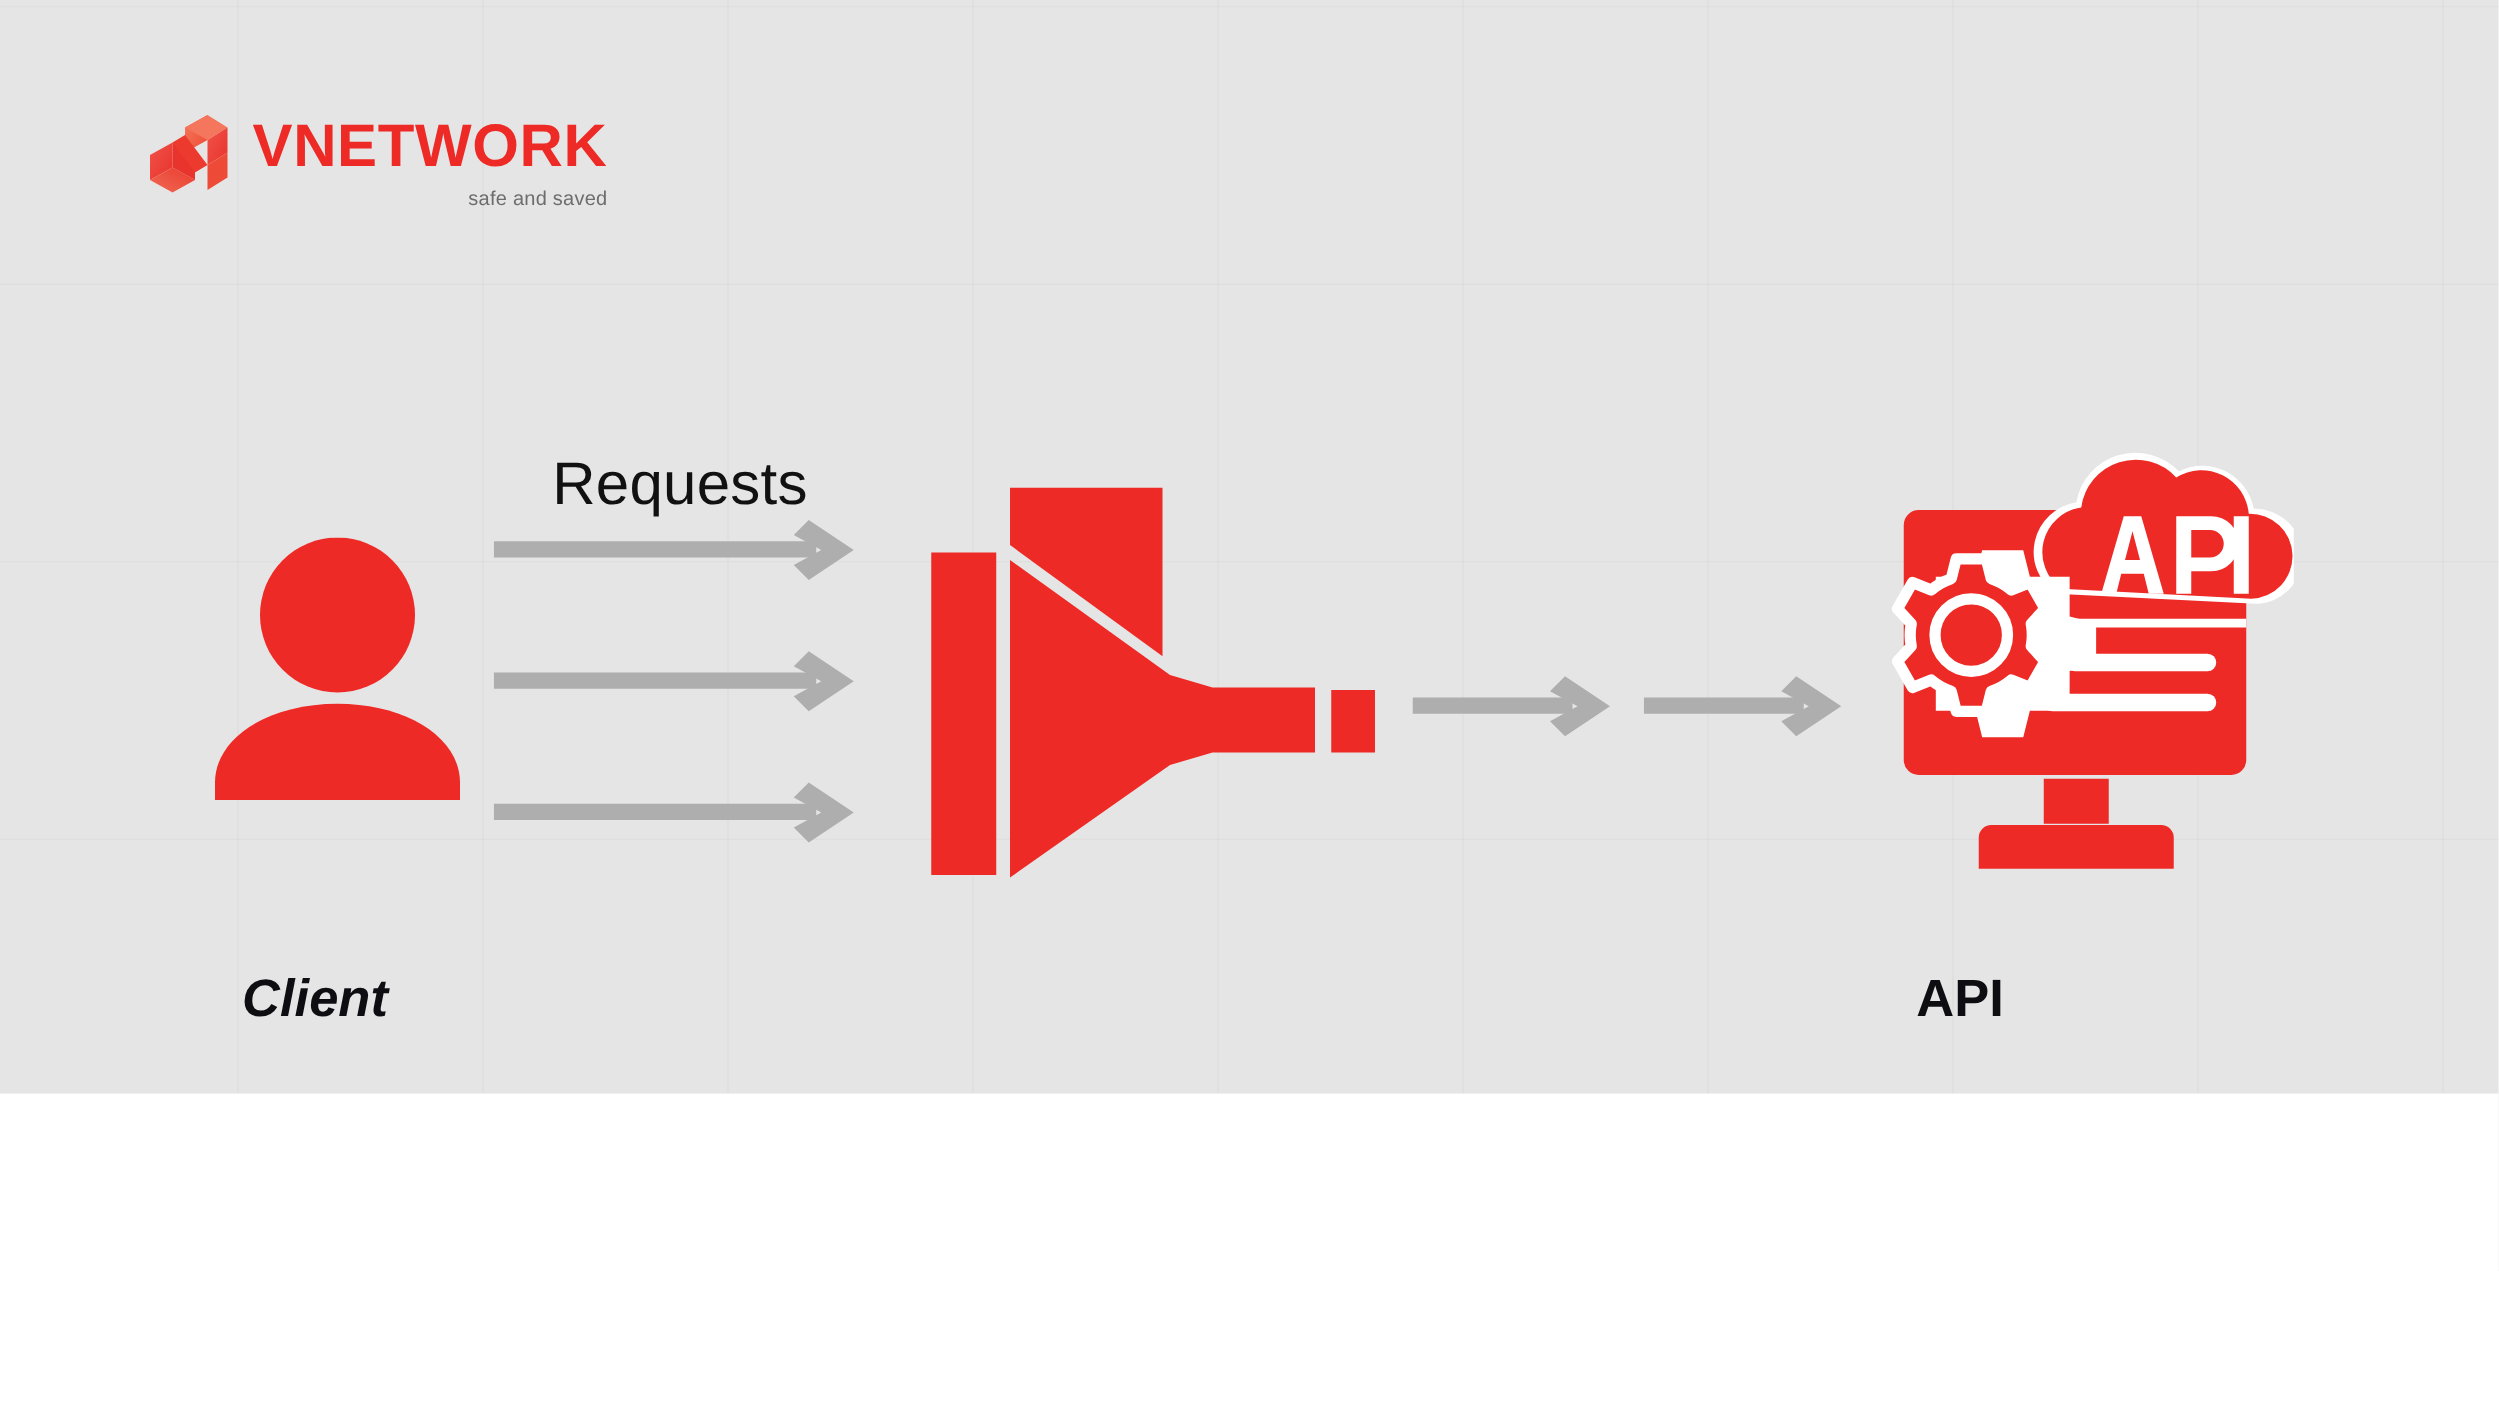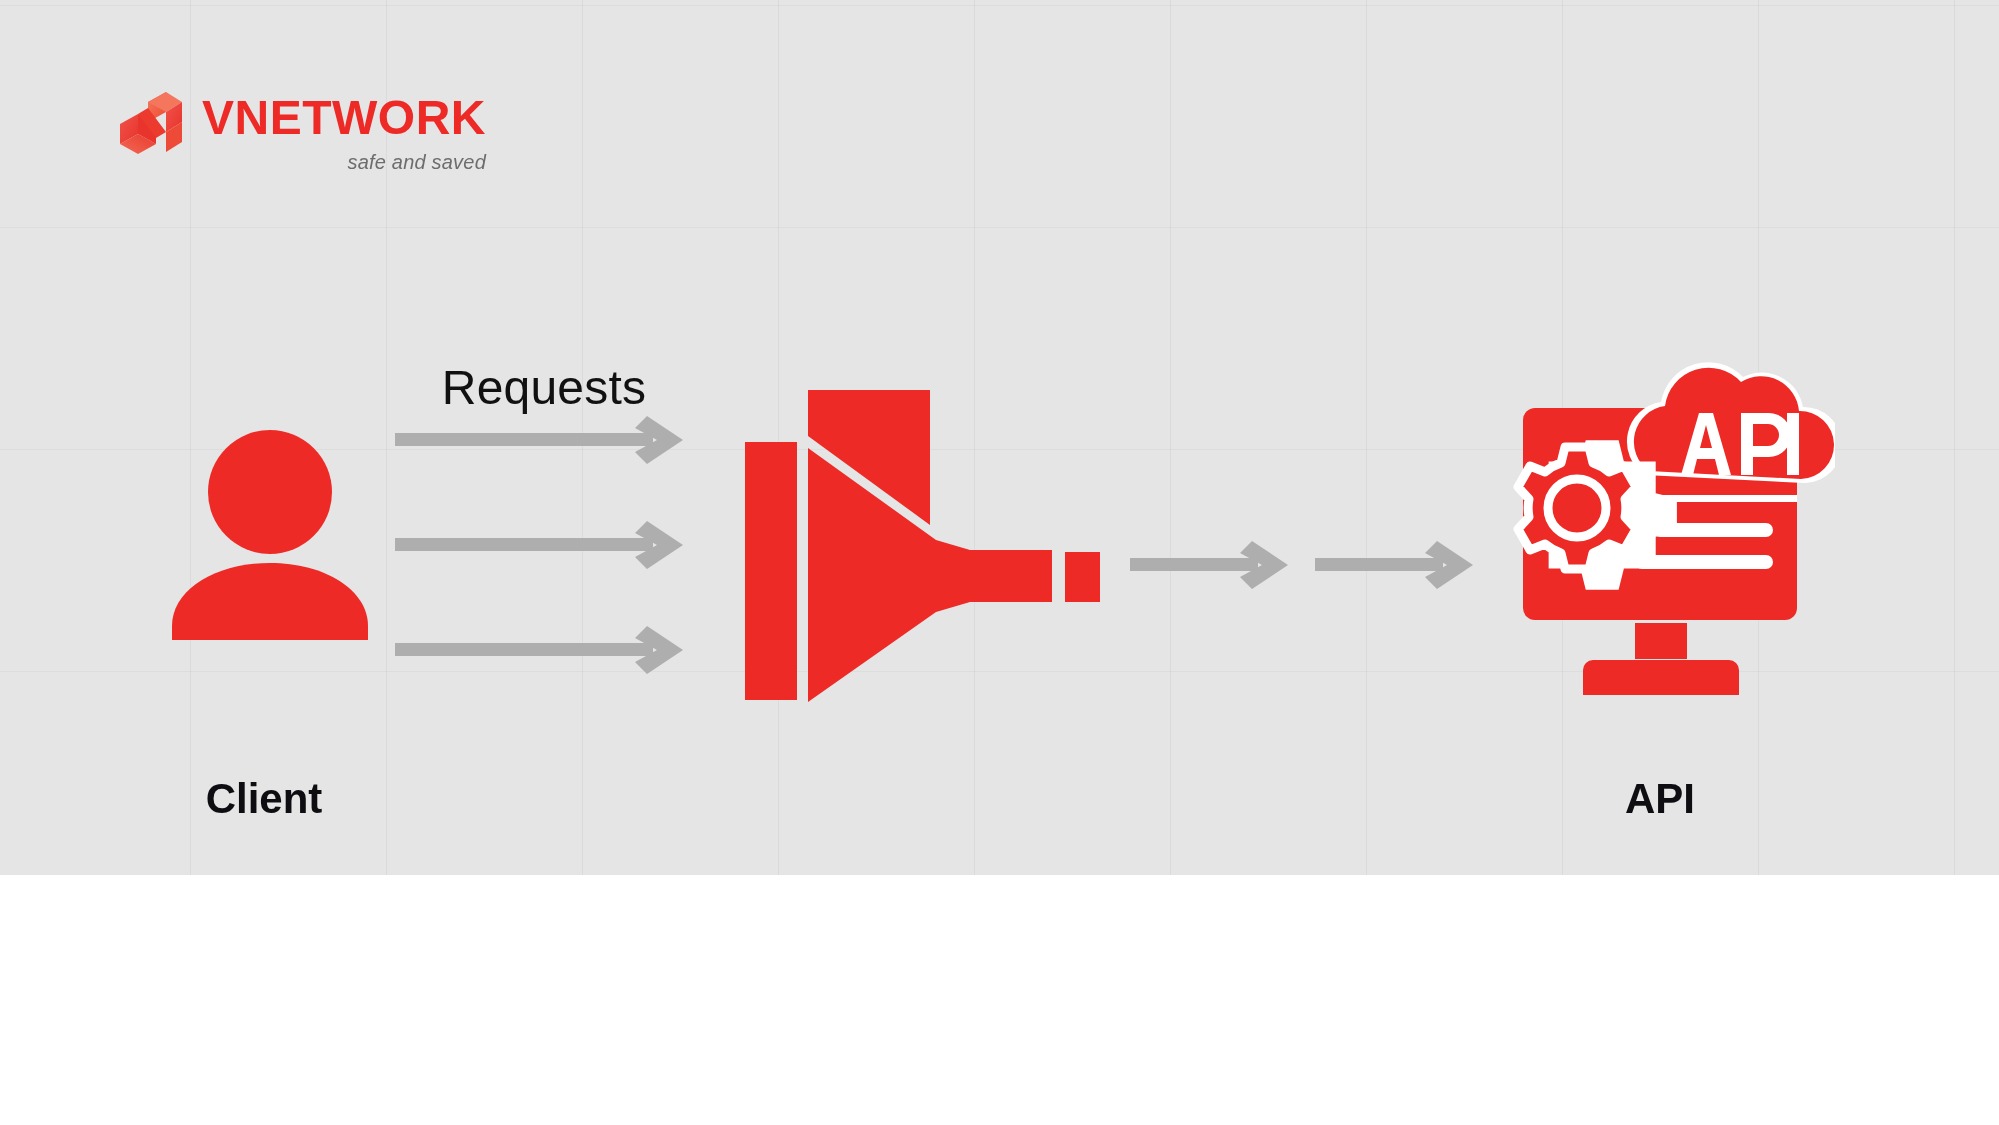--- a/index.html
+++ b/index.html
@@ -46,25 +46,24 @@
     font-weight: bold;
     font-size: 48px;
     letter-spacing: 0.5px;
     color: #ee2a26;
     line-height: 1;
     margin-top: 6px;
   }
   #logo-tagline {
     align-self: flex-end;
     font-family: "Liberation Sans", sans-serif;
-    font-size: 20px;
+    font-size: 16px;
     color: #6d6d6d;
     margin-top: 9px;
     letter-spacing: 0.2px;
-    font-style: italic;
   }
 
   
   .node-label {
     position: absolute;
     font-family: "Liberation Sans", sans-serif;
     font-weight: bold;
     font-size: 42px;
     color: #0d0d12;
     text-align: center;
@@ -204,16 +203,16 @@
     </g>
 
     <path d="M94 108 L124 108 L129 88 L160 88 L165 108 L195 108 L195 138 L215 143 L215 174 L195 179 L195 209 L165 209 L160 229 L129 229 L124 209 L94 209 L94 179 L74 174 L74 143 L94 138 Z" fill="#ffffff" transform="translate(-36,-8) scale(1.06)"></path>
 
     <g transform="translate(28,92)">
       <path d="M52 0 L76 0 L80 16 A48 48 0 0 1 96 25 L111 19 L123 40 L112 52 A48 48 0 0 1 112 70 L123 82 L111 103 L96 97 A48 48 0 0 1 80 106 L76 122 L52 122 L48 106 A48 48 0 0 1 32 97 L17 103 L5 82 L16 70 A48 48 0 0 1 16 52 L5 40 L17 19 L32 25 A48 48 0 0 1 48 16 Z" fill="#ee2a26" stroke="#ffffff" stroke-width="9" stroke-linejoin="round"></path>
         <circle cx="64" cy="61" r="29" fill="#ee2a26" stroke="#ffffff" stroke-width="9"></circle>
     </g>
   </svg>
 
-  <div class="node-label" style="left:264px; top:775px;">Client</div>
-  <div class="node-label" style="left:1660px; top:775px;">API</div>
+  <div class="node-label" style="left:252px; top:775px;font-style:italic;">Client</div>
+  <div class="node-label" style="left:1568px; top:775px;">API</div>
 
 </div>
 
 </body></html>

